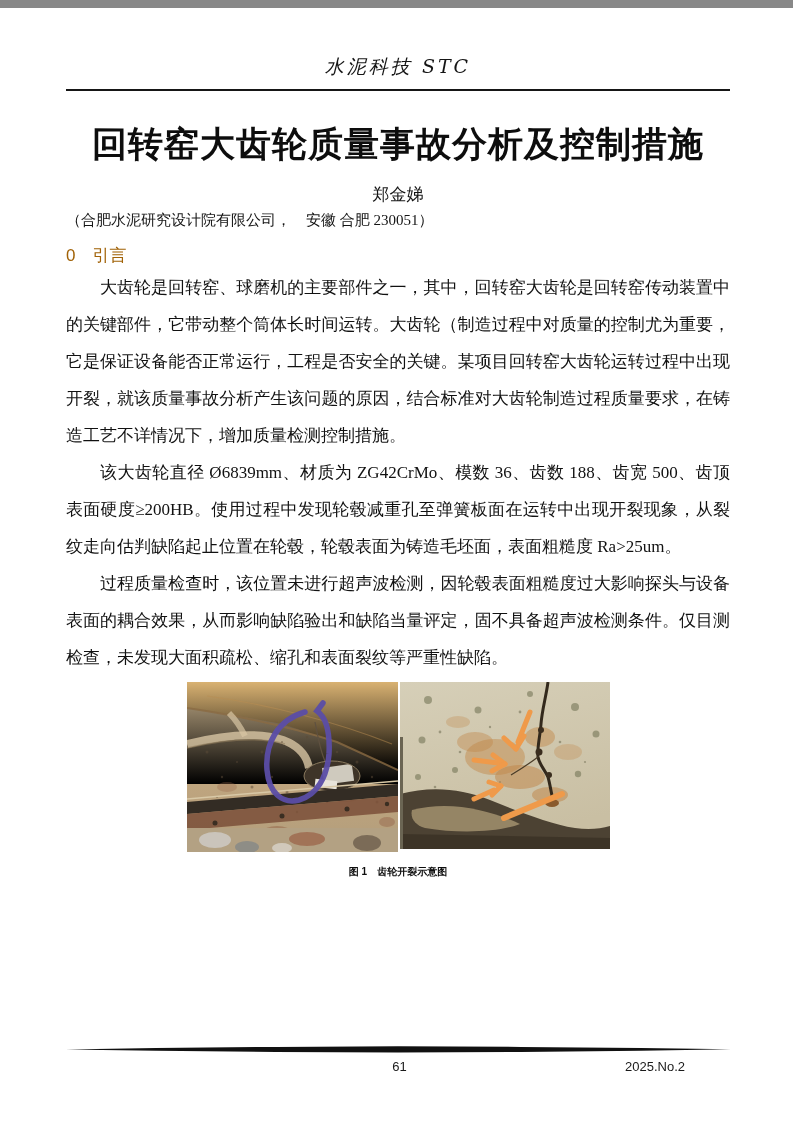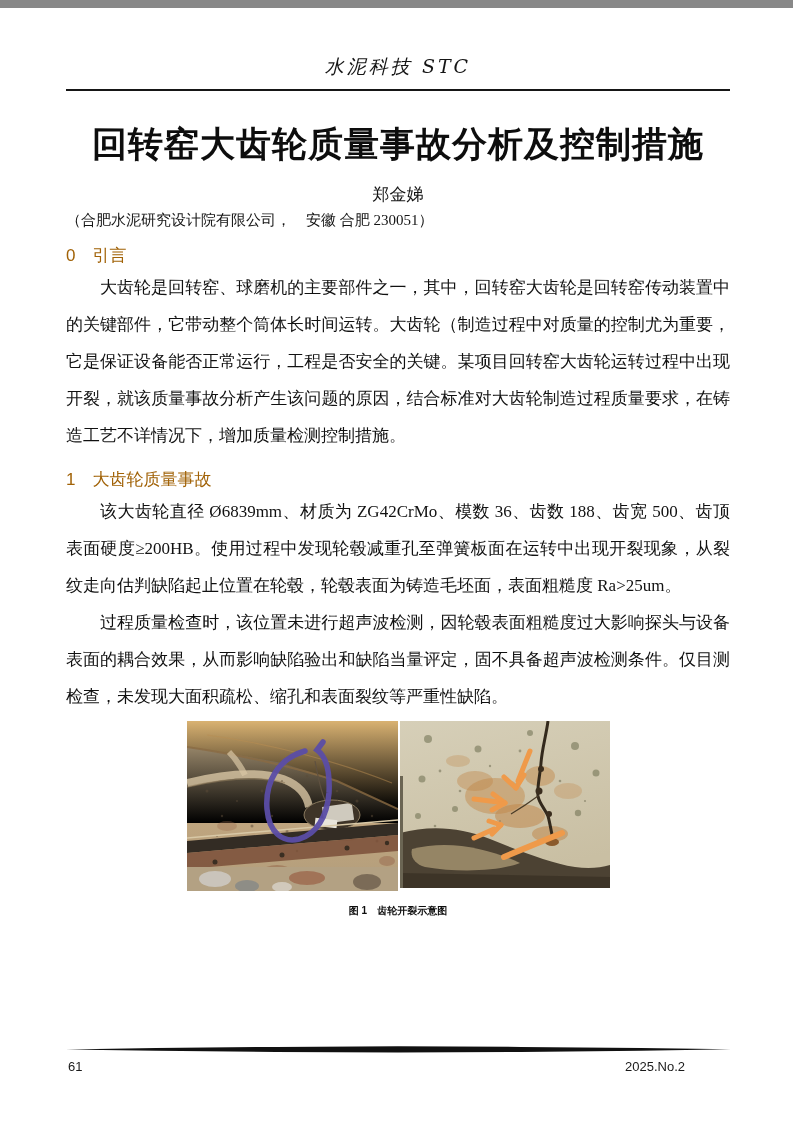--- a/index.html
+++ b/index.html
@@ -98,21 +98,21 @@
     position:relative;
     height:20px;
     margin-top:1px;
     font-family:"Liberation Sans","DejaVu Sans",sans-serif;
     font-size:13px;
     color:#1a1a1a;
   }
   .page-number{
     position:absolute;
     left:2px;right:0;
-    text-align:left;
+    text-align:center;
   }
   .issue-number{
     position:absolute;
     right:46px;
     top:0;
   }
 </style>
 </head>
 <body>
 
@@ -121,21 +121,20 @@
   <div class="journal-header">水泥科技 STC</div>
   <div class="header-rule"></div>
 
   <h1 class="article-title">回转窑大齿轮质量事故分析及控制措施</h1>
   <div class="author">郑金娣</div>
   <div class="affiliation">（合肥水泥研究设计院有限公司，　安徽 合肥 230051）</div>
 
   <h2 class="h-sec">0　引言</h2>
   <p class="body-p">大齿轮是回转窑、球磨机的主要部件之一，其中，回转窑大齿轮是回转窑传动装置中的关键部件，它带动整个筒体长时间运转。大齿轮（制造过程中对质量的控制尤为重要，它是保证设备能否正常运行，工程是否安全的关键。某项目回转窑大齿轮运转过程中出现开裂，就该质量事故分析产生该问题的原因，结合标准对大齿轮制造过程质量要求，在铸造工艺不详情况下，增加质量检测控制措施。</p>
 
-  <h2 class="h-sec">1　大齿轮质量事故</h2>
   <p class="body-p">该大齿轮直径 Ø6839mm、材质为 ZG42CrMo、模数 36、齿数 188、齿宽 500、齿顶表面硬度≥200HB。使用过程中发现轮毂减重孔至弹簧板面在运转中出现开裂现象，从裂纹走向估判缺陷起止位置在轮毂，轮毂表面为铸造毛坯面，表面粗糙度 Ra&gt;25um。</p>
   <p class="body-p">过程质量检查时，该位置未进行超声波检测，因轮毂表面粗糙度过大影响探头与设备表面的耦合效果，从而影响缺陷验出和缺陷当量评定，固不具备超声波检测条件。仅目测检查，未发现大面积疏松、缩孔和表面裂纹等严重性缺陷。</p>
 
   <figure class="figure-block" style="margin-left:0;margin-right:0;">
     <div class="photo-row">
 
       <svg width="211" height="170" viewBox="0 0 211 170" xmlns="http://www.w3.org/2000/svg">
         <defs>
           <linearGradient id="lbg" x1="0" y1="0" x2="0" y2="1">
             <stop offset="0" stop-color="#c9b28c"></stop>

